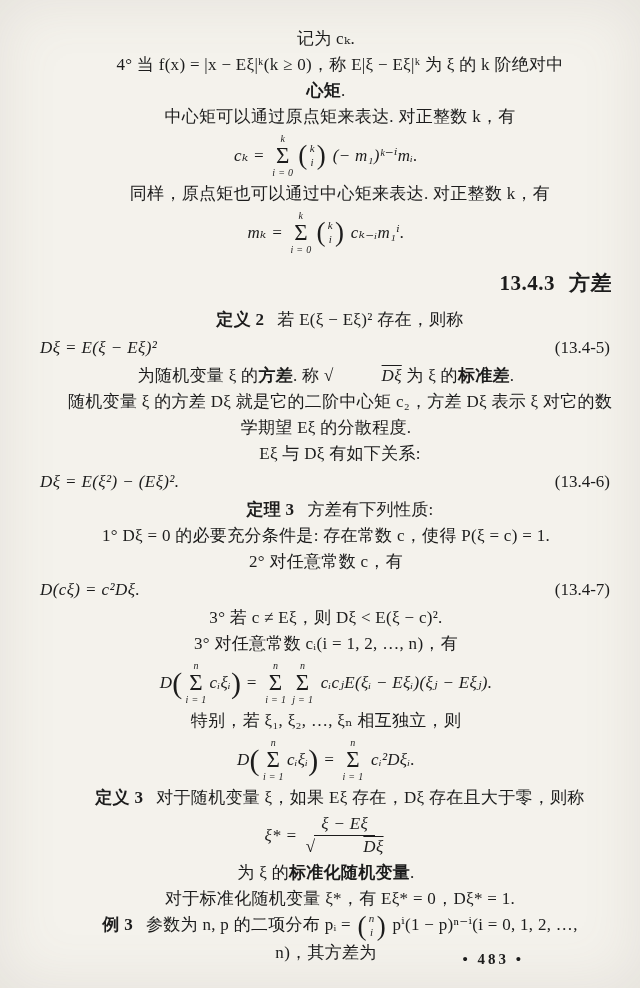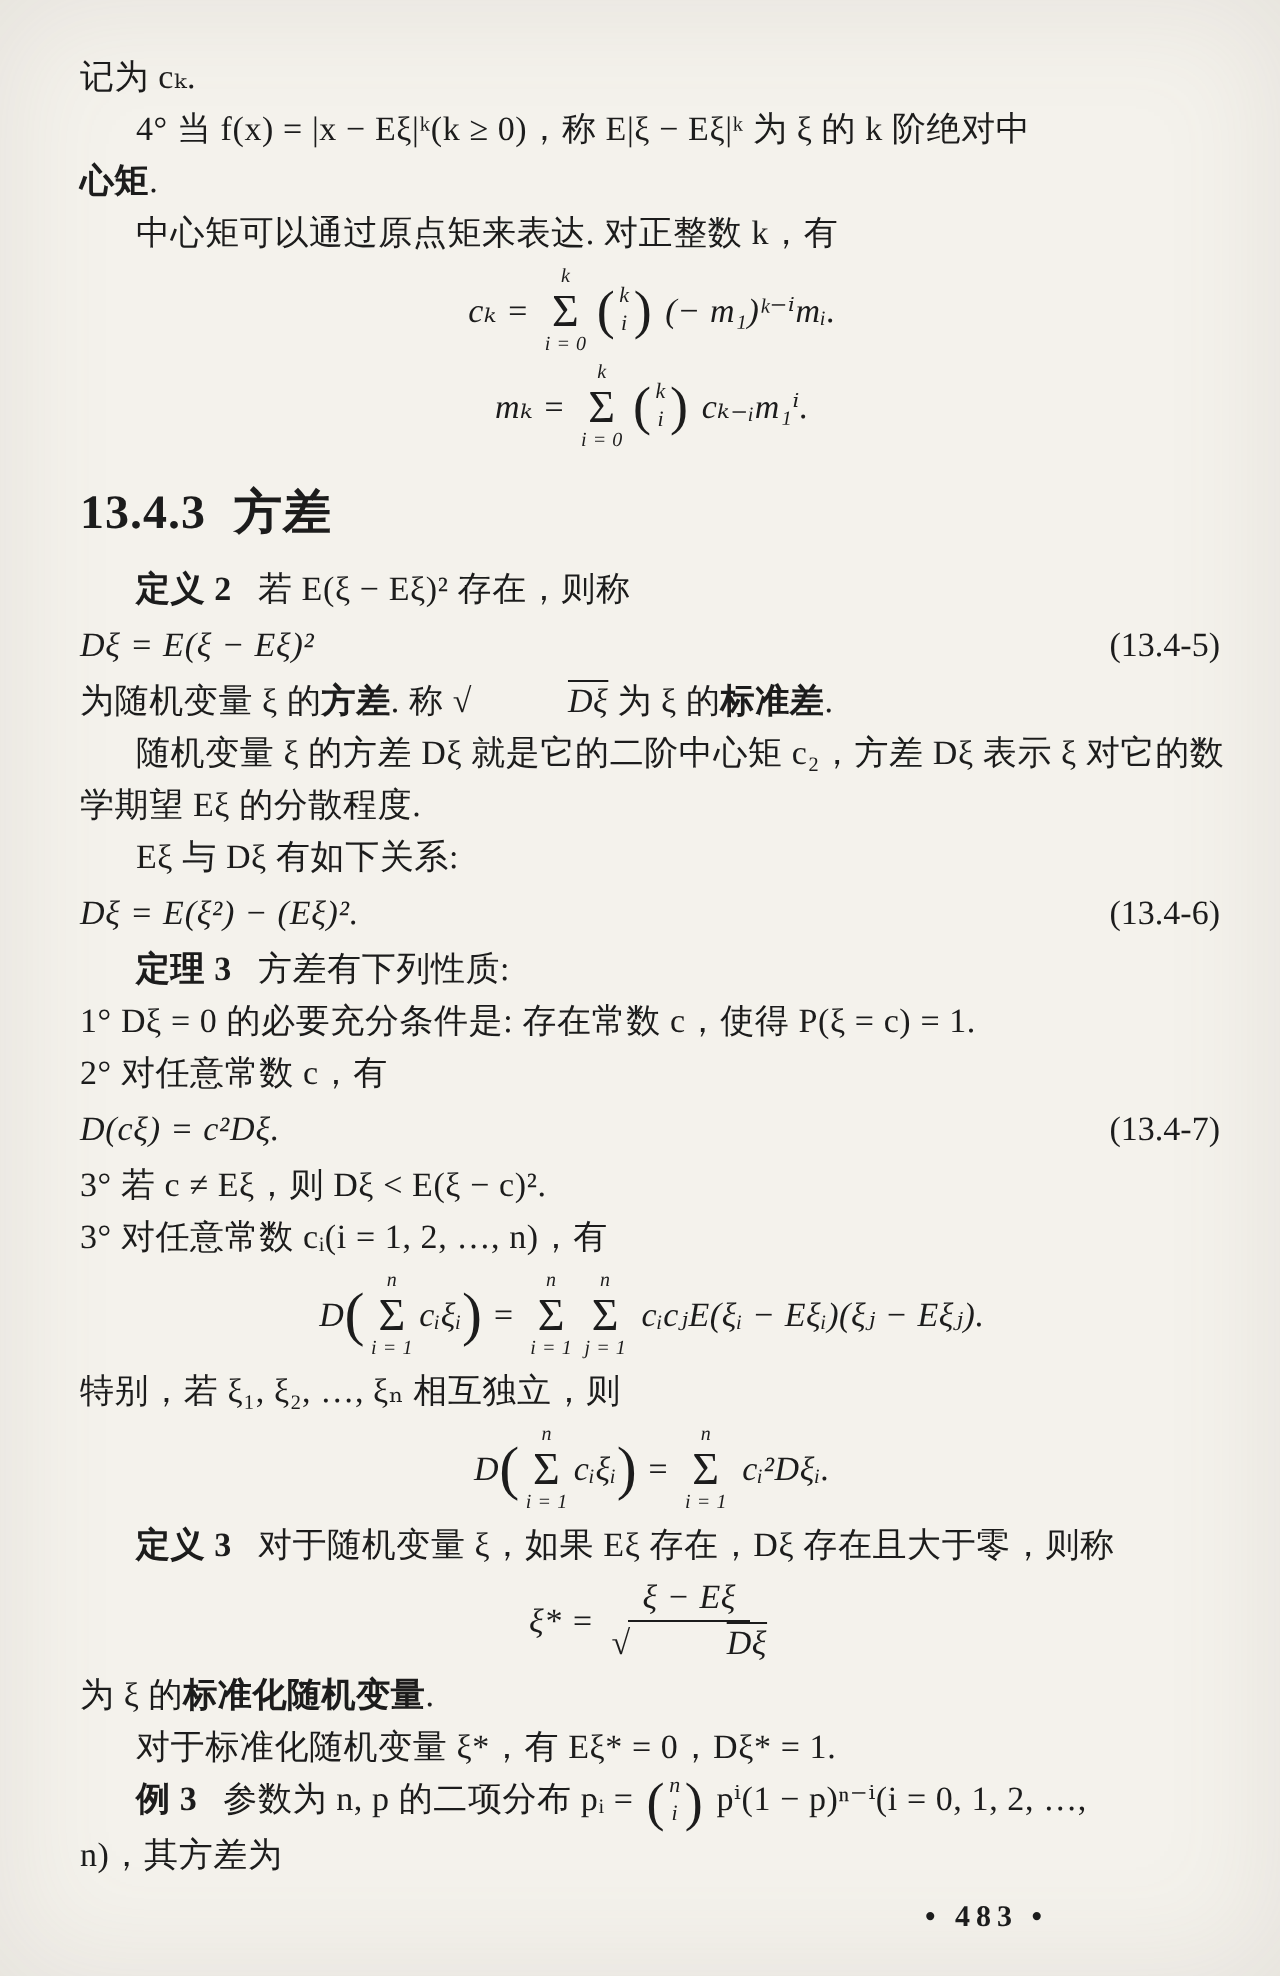--- a/index.html
+++ b/index.html
@@ -14,25 +14,26 @@
     box-sizing:border-box;
     padding:26px 28px 0 40px;
     box-shadow:inset 0 0 60px rgba(120,110,95,0.12);
   }
   .line {
     margin:0;
     font-size:17px;
     line-height:26px;
     letter-spacing:0.3px;
     white-space:nowrap;
+    text-align:center;
   }
   .ind { padding-left:28px; }
   b { font-weight:bold; }
   .lbl { margin-right:13px; }
-  .heading { font-size:24px; font-weight:bold; margin:14px 0 10px 0; letter-spacing:0.5px; }
+  .heading { font-size:21px; font-weight:bold; margin:14px 0 10px 0; letter-spacing:0.5px;text-align:right; }
   .heading .hnum { margin-right:14px; }
 
   .fwrap {
     display:flex; justify-content:center; align-items:center;
     margin:3px 0;
     font-size:17px;
     font-style:italic;
     letter-spacing:0.3px;
   }
   .math { white-space:pre; }
@@ -89,20 +90,21 @@
         <span class="bp">(</span>
         <span class="col">
           <span>k</span>
           <span>i</span>
         </span>
         <span class="bp">)</span>
       </span>
       <span class="math"> (− m₁)ᵏ⁻ⁱmᵢ.</span>
     </div>
 
+  <p class="line ind"><span>同样，原点矩也可以通过中心矩来表达. 对正整数 k，有</span></p>
 
   <div class="fwrap">
       <span class="math">mₖ = </span>
       <span class="sum">
         <span class="lim">k</span>
         <span class="sigma">Σ</span>
         <span class="lim">i = 0</span>
       </span>
       <span class="binom">
         <span class="bp">(</span>

